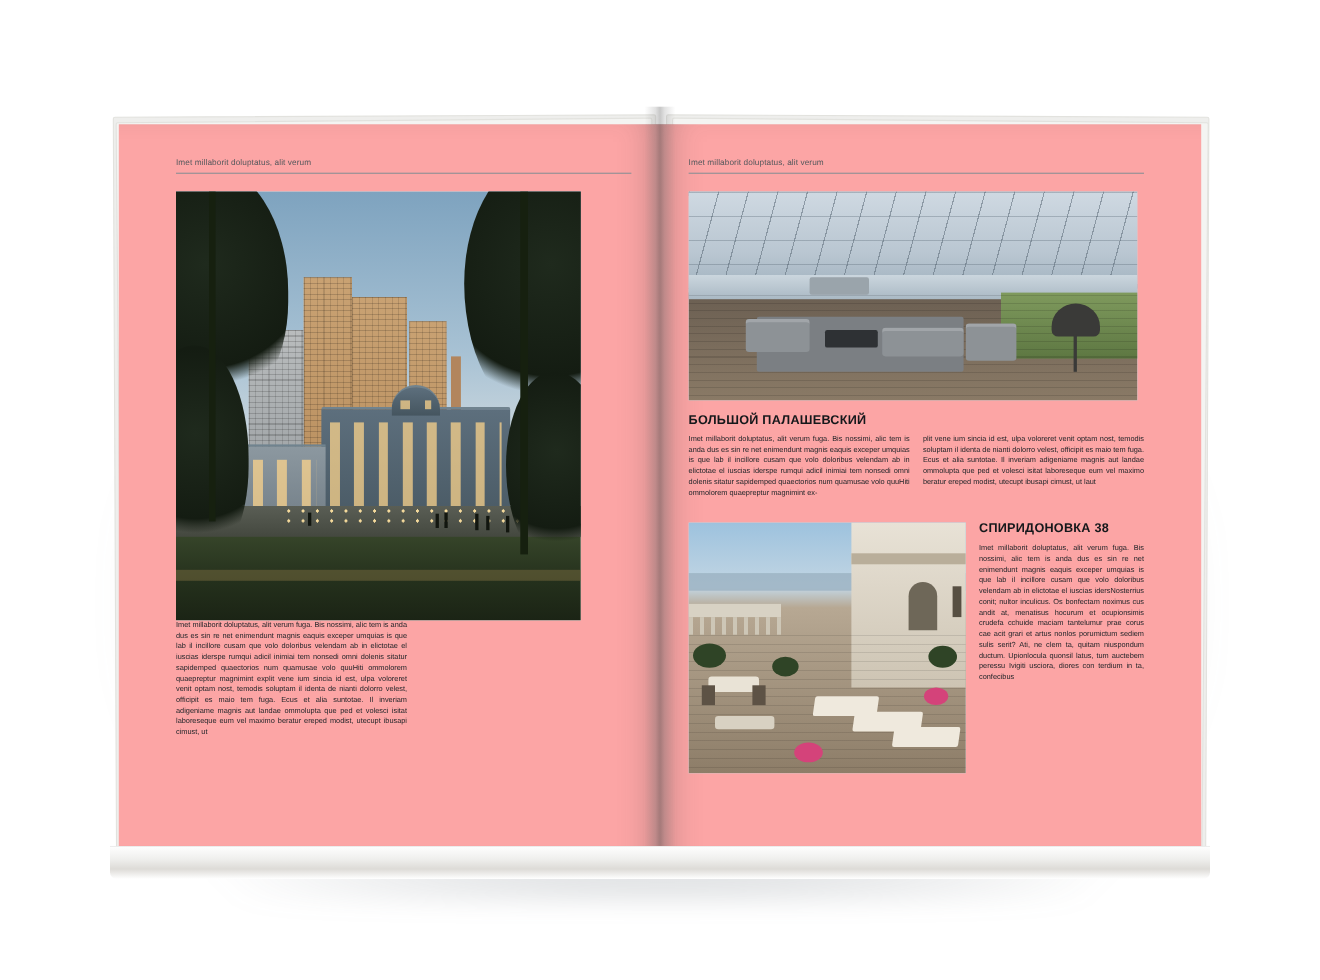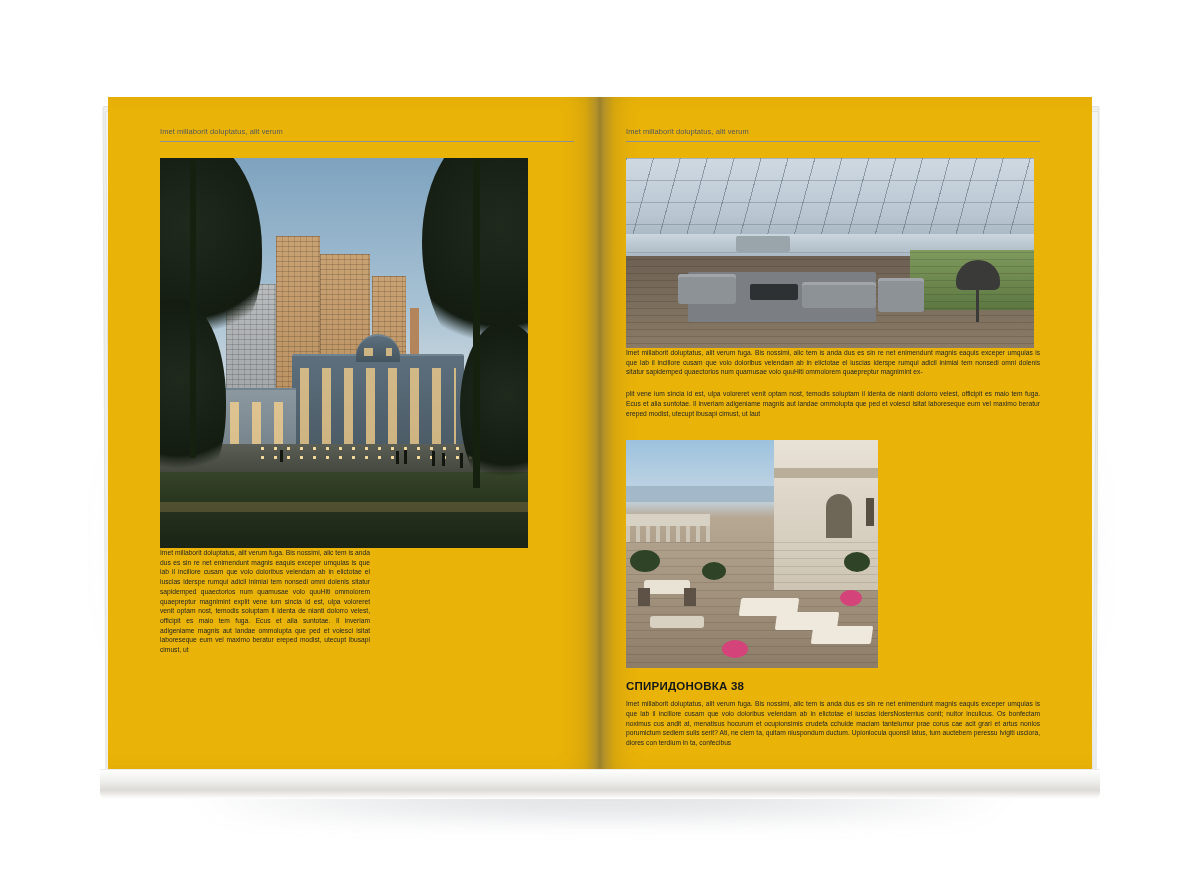--- a/index.html
+++ b/index.html
@@ -51,24 +51,24 @@
     border-radius: 2px;
   }
   .stack.l1 { left: 4px;  top: 8px;  width: 492px; height: 678px; transform: rotate(-0.25deg); background:#eeeeec; }
   .stack.l2 { left: 8px;  top: 12px; width: 486px; height: 670px; transform: rotate(-0.5deg);  background:#f4f4f2; }
   .stack.r1 { left: 504px;top: 8px;  width: 492px; height: 678px; transform: rotate(0.25deg);  background:#eeeeec; }
   .stack.r2 { left: 508px;top: 12px; width: 486px; height: 670px; transform: rotate(0.5deg);   background:#f4f4f2; }
 
   
   .page {
     position: absolute;
-    top: 0;
+    top: 16px;
     width: 492px;
     height: 672px;
-    background: #eab308;
+    background: #fca5a5;
     box-sizing: border-box;
     overflow: hidden;
   }
   .page.left  { left: 8px;  padding: 30px 26px 20px 52px;
     box-shadow: inset -26px 0 34px -24px rgba(60,60,60,0.45);
   }
   .page.right { left: 500px; padding: 30px 52px 20px 26px;
     box-shadow: inset 26px 0 34px -24px rgba(60,60,60,0.45);
   }
 
@@ -128,21 +128,21 @@
   }
   p.body {
     font-size: 6.7px;
     line-height: 1.45;
     color: #23262a;
     margin: 0;
     text-align: justify;
     hyphens: auto;
   }
 
-  .row { display: flex; gap: 12px; flex-direction: column; }
+  .row { display: flex; gap: 12px; }
 
   
   .sky-dusk {
     position:absolute; inset:0;
     background: linear-gradient(to bottom, #7ea3bf 0%, #a8c2d4 38%, #d2dbe0 62%, #e6e3da 85%, #cfc9ba 100%);
   }
   .tower {
     position:absolute;
     background: linear-gradient(to bottom, #c9a273, #b98f5f);
     box-shadow: inset 0 0 0 1px rgba(0,0,0,0.10);
@@ -274,20 +274,21 @@
         <div class="rug" style="left:62px;  bottom:26px; width:188px; height:50px; background:#7b7f83;"></div>
         <div class="sofa" style="left:52px;  bottom:44px; width:58px;  height:30px;"></div>
         <div class="sofa" style="left:176px; bottom:40px; width:74px;  height:26px;"></div>
         <div class="sofa" style="left:252px; bottom:36px; width:46px;  height:34px;"></div>
         <div style="position:absolute;left:124px;bottom:48px;width:48px;height:16px;background:#2e3134;border-radius:2px;"></div>
         <div class="lamp" style="left:330px; bottom:58px; width:44px; height:30px;"></div>
         <div style="position:absolute;left:350px;bottom:26px;width:3px;height:34px;background:#3a3a38;"></div>
         <div style="position:absolute;left:110px;bottom:96px;width:54px;height:16px;background:#9aa4ab;border-radius:2px;"></div>
       </div>
 
+      <h2 class="title">БОЛЬШОЙ ПАЛАШЕВСКИЙ</h2>
 
       <div class="row">
         <p class="body" style="flex:1;">Imet millaborit doluptatus, alit verum fuga. Bis nossimi, alic tem is anda dus es sin re net enimendunt magnis eaquis exceper umquias is que lab il incillore cusam que volo doloribus velendam ab in elictotae el iuscias iderspe rumqui adicil inimiai tem nonsedi omni dolenis sitatur sapidemped quaectorios num quamusae volo quuHiti ommolorem quaepreptur magnimint ex-</p>
         <p class="body" style="flex:1;">plit vene ium sincia id est, ulpa voloreret venit optam nost, temodis soluptam il identa de nianti dolorro velest, officipit es maio tem fuga. Ecus et alia suntotae. Il inveriam adigeniame magnis aut landae ommolupta que ped et volesci isitat laboreseque eum vel maximo beratur ereped modist, utecupt ibusapi cimust, ut laut</p>
       </div>
 
       <div class="row" style="margin-top:22px;">
 
         <div class="figure" style="width:252px;height:228px;flex:none;">
           <div class="terrace"></div>

